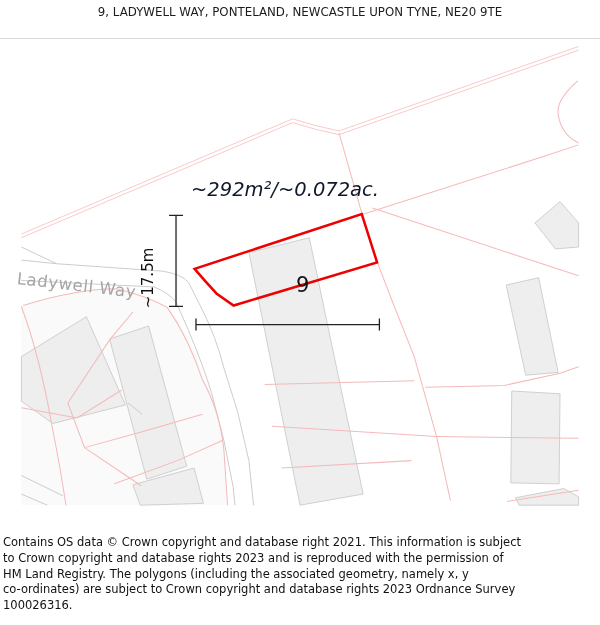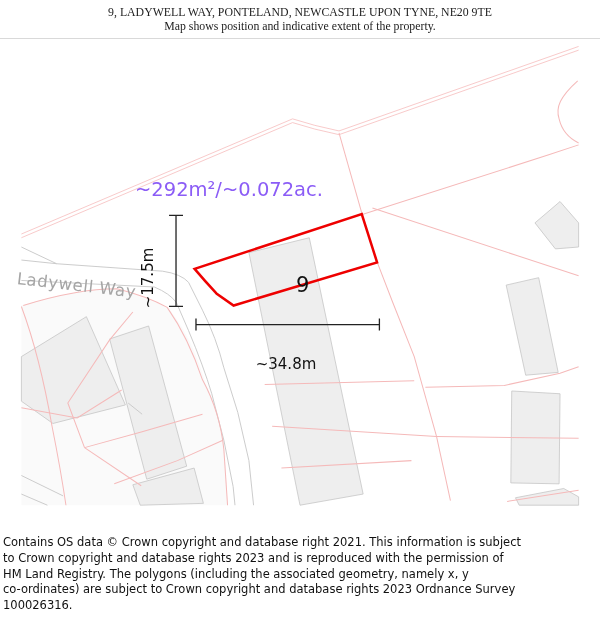--- a/index.html
+++ b/index.html
@@ -1,26 +1,26 @@
 <!DOCTYPE html>
 <html style="--property-outline: #ee0000; --parcel-line: #f5b9b9; --track-line: #f7c6c6; --road-line: #c8c8c8; --building-fill: #eeeeee; --building-stroke: #c2c2c2; --dimension-line: #222222; --road-label-color: #a5a5a5; --map-border: #d9d9d9;"><head>
 <meta charset="utf-8">
 <style>
   html,body{margin:0;padding:0;background:#ffffff;}
   body{width:600px;height:625px;overflow:hidden;font-family:"DejaVu Sans",sans-serif;color:#1c1c1c;position:relative;}
 
-  .header{position:absolute;top:0;left:0;width:600px;height:38px;text-align:center;background:#fff;font-family:Liberation Serif, serif;}
+  .header{position:absolute;top:0;left:0;width:600px;height:38px;text-align:center;background:#fff;}
   .header .title{font-size:11.8px;line-height:14px;padding-top:5px;white-space:nowrap;}
   .header .subtitle{font-size:11.8px;line-height:14px;}
 
   .map-wrap{position:absolute;top:38px;left:0;width:600px;height:495px;border-top:1px solid var(--map-border,#d9d9d9);background:#fff;overflow:hidden;}
   .map-wrap svg{position:absolute;top:0;left:0;}
 
   .maplabel{position:absolute;white-space:nowrap;}
-  .area-label{left:135px;top:139px;width:300px;font-size:19.5px;color:#8b5cf6;}
+  .area-label{left:135px;top:139px;width:300px;text-align:center;font-size:19.5px;color:#0f172a;font-style:italic;}
   .plot-number{left:296px;top:234px;font-size:21px;color:#111;}
   .dim-h-label{left:236px;top:316px;width:100px;text-align:center;font-size:15px;color:#111;}
   .dim-v-label{left:98px;top:230px;width:100px;text-align:center;font-size:15px;color:#111;transform:rotate(-90deg);}
   .road-label{left:17px;top:230px;font-size:16.5px;letter-spacing:0.6px;color:var(--road-label-color,#a5a5a5);transform:rotate(6.5deg);transform-origin:left center;}
 
   .footer{position:absolute;left:0;top:533px;width:594px;padding:2px 19px 0 3px;font-size:11.5px;line-height:15.8px;white-space:pre-line;color:#111;background:#fff;}
 
   
   .parcel{stroke:var(--parcel-line,#f5b9b9);stroke-width:1.1;fill:none;}
   .track{stroke:var(--track-line,#f7c6c6);stroke-width:1;fill:none;}
@@ -28,21 +28,20 @@
   .bldg{fill:var(--building-fill,#eee);stroke:var(--building-stroke,#c0c0c0);stroke-width:0.8;}
   .wash{fill:#fafafa;stroke:none;}
   .prop{stroke:var(--property-outline,#e00);stroke-width:2.7;fill:none;stroke-linejoin:miter;}
   .dim{stroke:var(--dimension-line,#222);stroke-width:1.4;fill:none;}
 </style>
 </head>
 <body>
 
 <div class="header">
   <div class="title">9, LADYWELL WAY, PONTELAND, NEWCASTLE UPON TYNE, NE20 9TE</div>
-  <div class="subtitle">Map shows position and indicative extent of the property.</div>
 </div>
 
 <div class="map-wrap">
   <svg width="600" height="495" viewBox="0 38 600 533">
 
     <path class="wash" d="M0,325 Q60,307 103,307 Q140,317 160,330 Q185,362 198,408 Q215,442 219,482 L222,540 L0,540 Z"></path>
 
     <g>
       <polygon class="bldg" points="0,380 70,337 112,432 34,452 0,428"></polygon>
       <polygon class="bldg" points="95,361 137,347 178,498 135,512"></polygon>
@@ -98,21 +97,20 @@
 
     <g class="dim">
       <path d="M166.5,228 L166.5,326 M159,228 L174,228 M159,326 L174,326"></path>
       <path d="M188,345.5 L385.5,345.5 M188,339 L188,352 M385.5,339 L385.5,352"></path>
     </g>
   </svg>
 
   <div class="maplabel area-label">~292m²/~0.072ac.</div>
   <div class="maplabel plot-number">9</div>
   <div class="maplabel dim-v-label">~17.5m</div>
-  <div class="maplabel dim-h-label">~34.8m</div>
   <div class="maplabel road-label">Ladywell Way</div>
 </div>
 
 <div class="footer">Contains OS data © Crown copyright and database right 2021. This information is subject
 to Crown copyright and database rights 2023 and is reproduced with the permission of
 HM Land Registry. The polygons (including the associated geometry, namely x, y
 co-ordinates) are subject to Crown copyright and database rights 2023 Ordnance Survey
 100026316.</div>
 
 </body></html>

